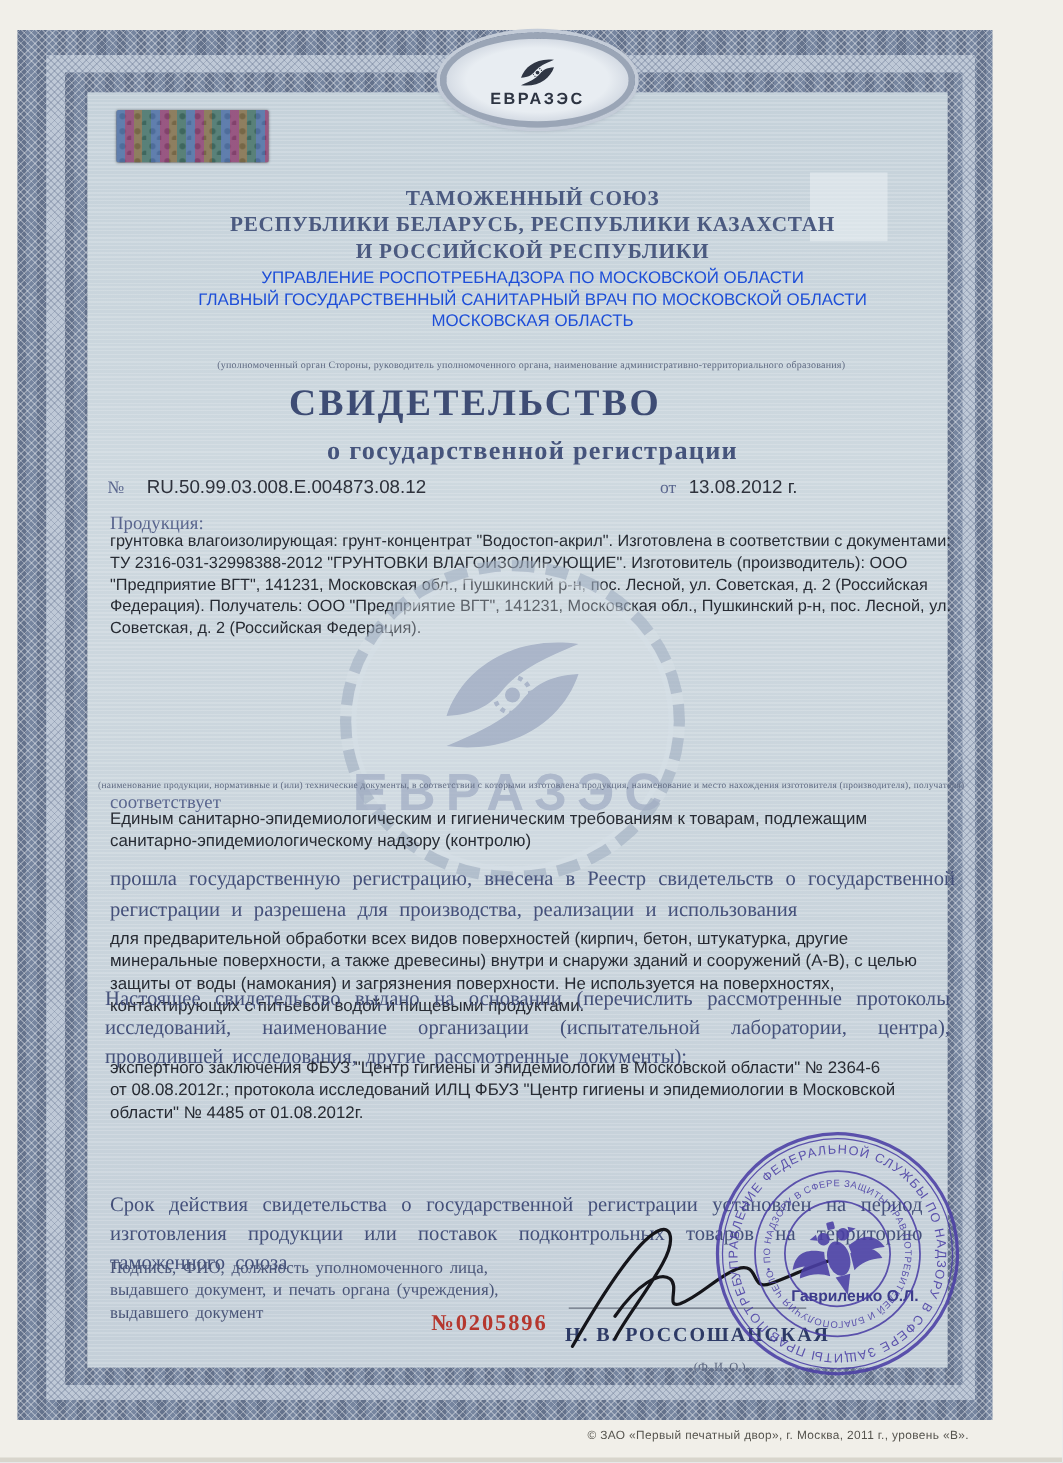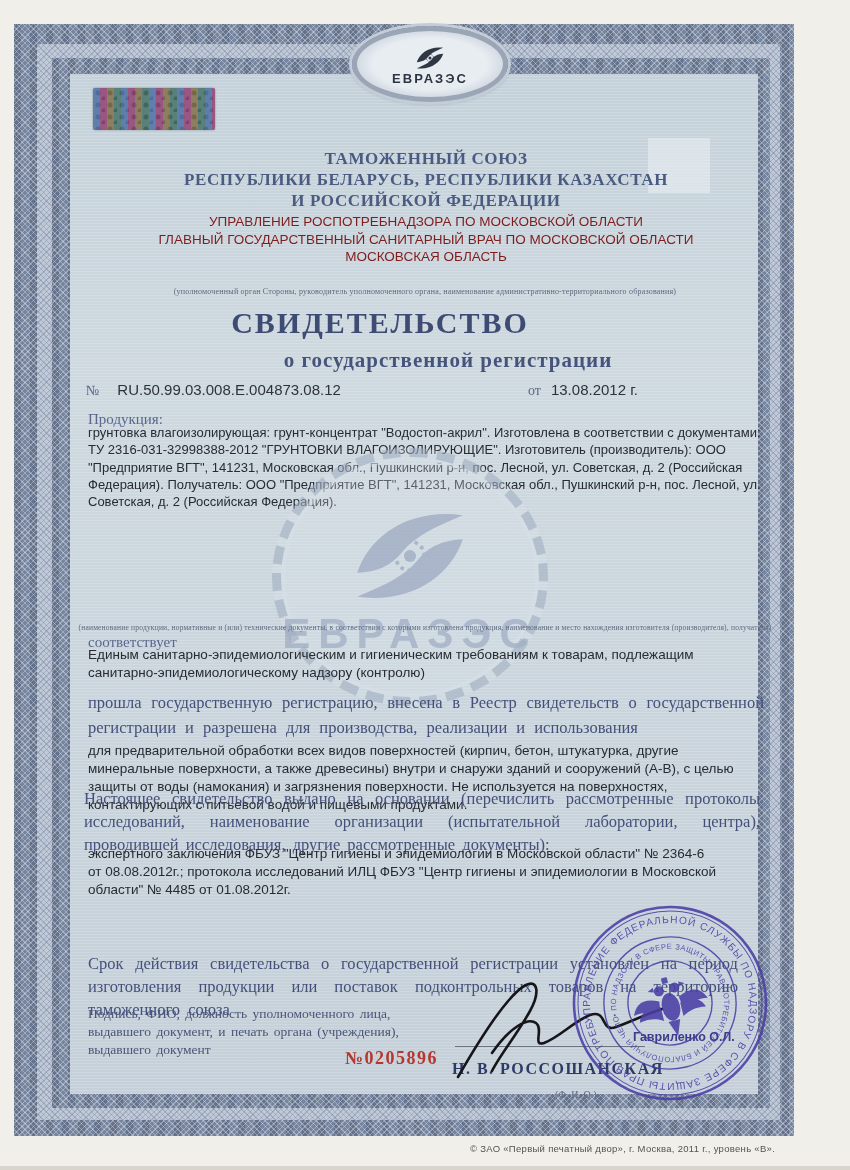--- a/index.html
+++ b/index.html
@@ -25,25 +25,25 @@
      background-image:
        repeating-linear-gradient(0deg, rgba(255,255,255,.16) 0 1px, transparent 1px 3px),
        linear-gradient(180deg, rgba(190,205,215,.5) 0%, rgba(210,222,228,.3) 30%, rgba(188,200,212,.45) 100%);}
 
   .layer{position:absolute;inset:0;}
   .abs{position:absolute;}
 
   
   .union-line{width:100%;text-align:center;font-weight:bold;color:#4b5a80;font-size:17px;
       letter-spacing:.6px;line-height:21px;}
-  .auth-line{width:100%;text-align:center;color:#7f1d1d;font-size:13.5px;line-height:17.5px;
+  .auth-line{width:100%;text-align:center;color:#1d4ed8;font-size:13.5px;line-height:17.5px;
       font-family:"Liberation Sans","DejaVu Sans",sans-serif;}
   .legend{width:100%;text-align:center;color:#5d6880;font-size:8px;letter-spacing:.2px;}
   .doc-title{width:100%;text-align:center;font-weight:bold;color:#3e4c74;font-size:30px;letter-spacing:2px;}
-  .doc-subtitle{width:100%;text-align:center;font-weight:bold;color:#46547c;font-size:21px;letter-spacing:1px;padding-left:22px;}
+  .doc-subtitle{width:100%;text-align:center;font-weight:bold;color:#46547c;font-size:21px;letter-spacing:1px;}
 
   .serif-label{color:#5a668e;font-size:15px;}
   .sans-text{font-family:"Liberation Sans","DejaVu Sans",sans-serif;color:#272b33;font-size:13px;line-height:17.3px;}
   .serif-par{color:#44507a;font-size:16.5px;line-height:25px;text-align:justify;word-spacing:5px;}
 
   .num-label{color:#5a668e;font-size:14px;}
   .num-val{font-family:"Liberation Sans","DejaVu Sans",sans-serif;color:#2e323c;font-size:15px;}
 
   
   .holo{background-color:#433d49;border-radius:2px;
@@ -111,21 +111,21 @@
       <div class="logo-word">ЕВРАЗЭС</div>
     </div>
 
     <div class="holo abs" style="left:93px;top:88px;width:122px;height:42px;"></div>
 
     <div class="light-patch abs" style="left:648px;top:138px;width:62px;height:55px;"></div>
 
     <div class="abs" style="left:70px;top:148px;width:712px;">
       <div class="union-line">ТАМОЖЕННЫЙ СОЮЗ</div>
       <div class="union-line">РЕСПУБЛИКИ БЕЛАРУСЬ, РЕСПУБЛИКИ КАЗАХСТАН</div>
-      <div class="union-line">И РОССИЙСКОЙ ФЕДЕРАЦИИ</div>
+      <div class="union-line">И РОССИЙСКОЙ РЕСПУБЛИКИ</div>
       <div class="auth-line" style="margin-top:2px">УПРАВЛЕНИЕ РОСПОТРЕБНАДЗОРА ПО МОСКОВСКОЙ ОБЛАСТИ</div>
       <div class="auth-line">ГЛАВНЫЙ ГОСУДАРСТВЕННЫЙ САНИТАРНЫЙ ВРАЧ ПО МОСКОВСКОЙ ОБЛАСТИ</div>
       <div class="auth-line">МОСКОВСКАЯ ОБЛАСТЬ</div>
     </div>
 
     <div class="legend abs" style="left:75px;top:287px;width:700px;">(уполномоченный орган Стороны, руководитель уполномоченного органа, наименование административно-территориального образования)</div>
 
     <div class="doc-title abs" style="left:70px;top:306px;width:620px;">СВИДЕТЕЛЬСТВО</div>
     <div class="doc-subtitle abs" style="left:70px;top:348px;width:712px;">о государственной регистрации</div>
 

